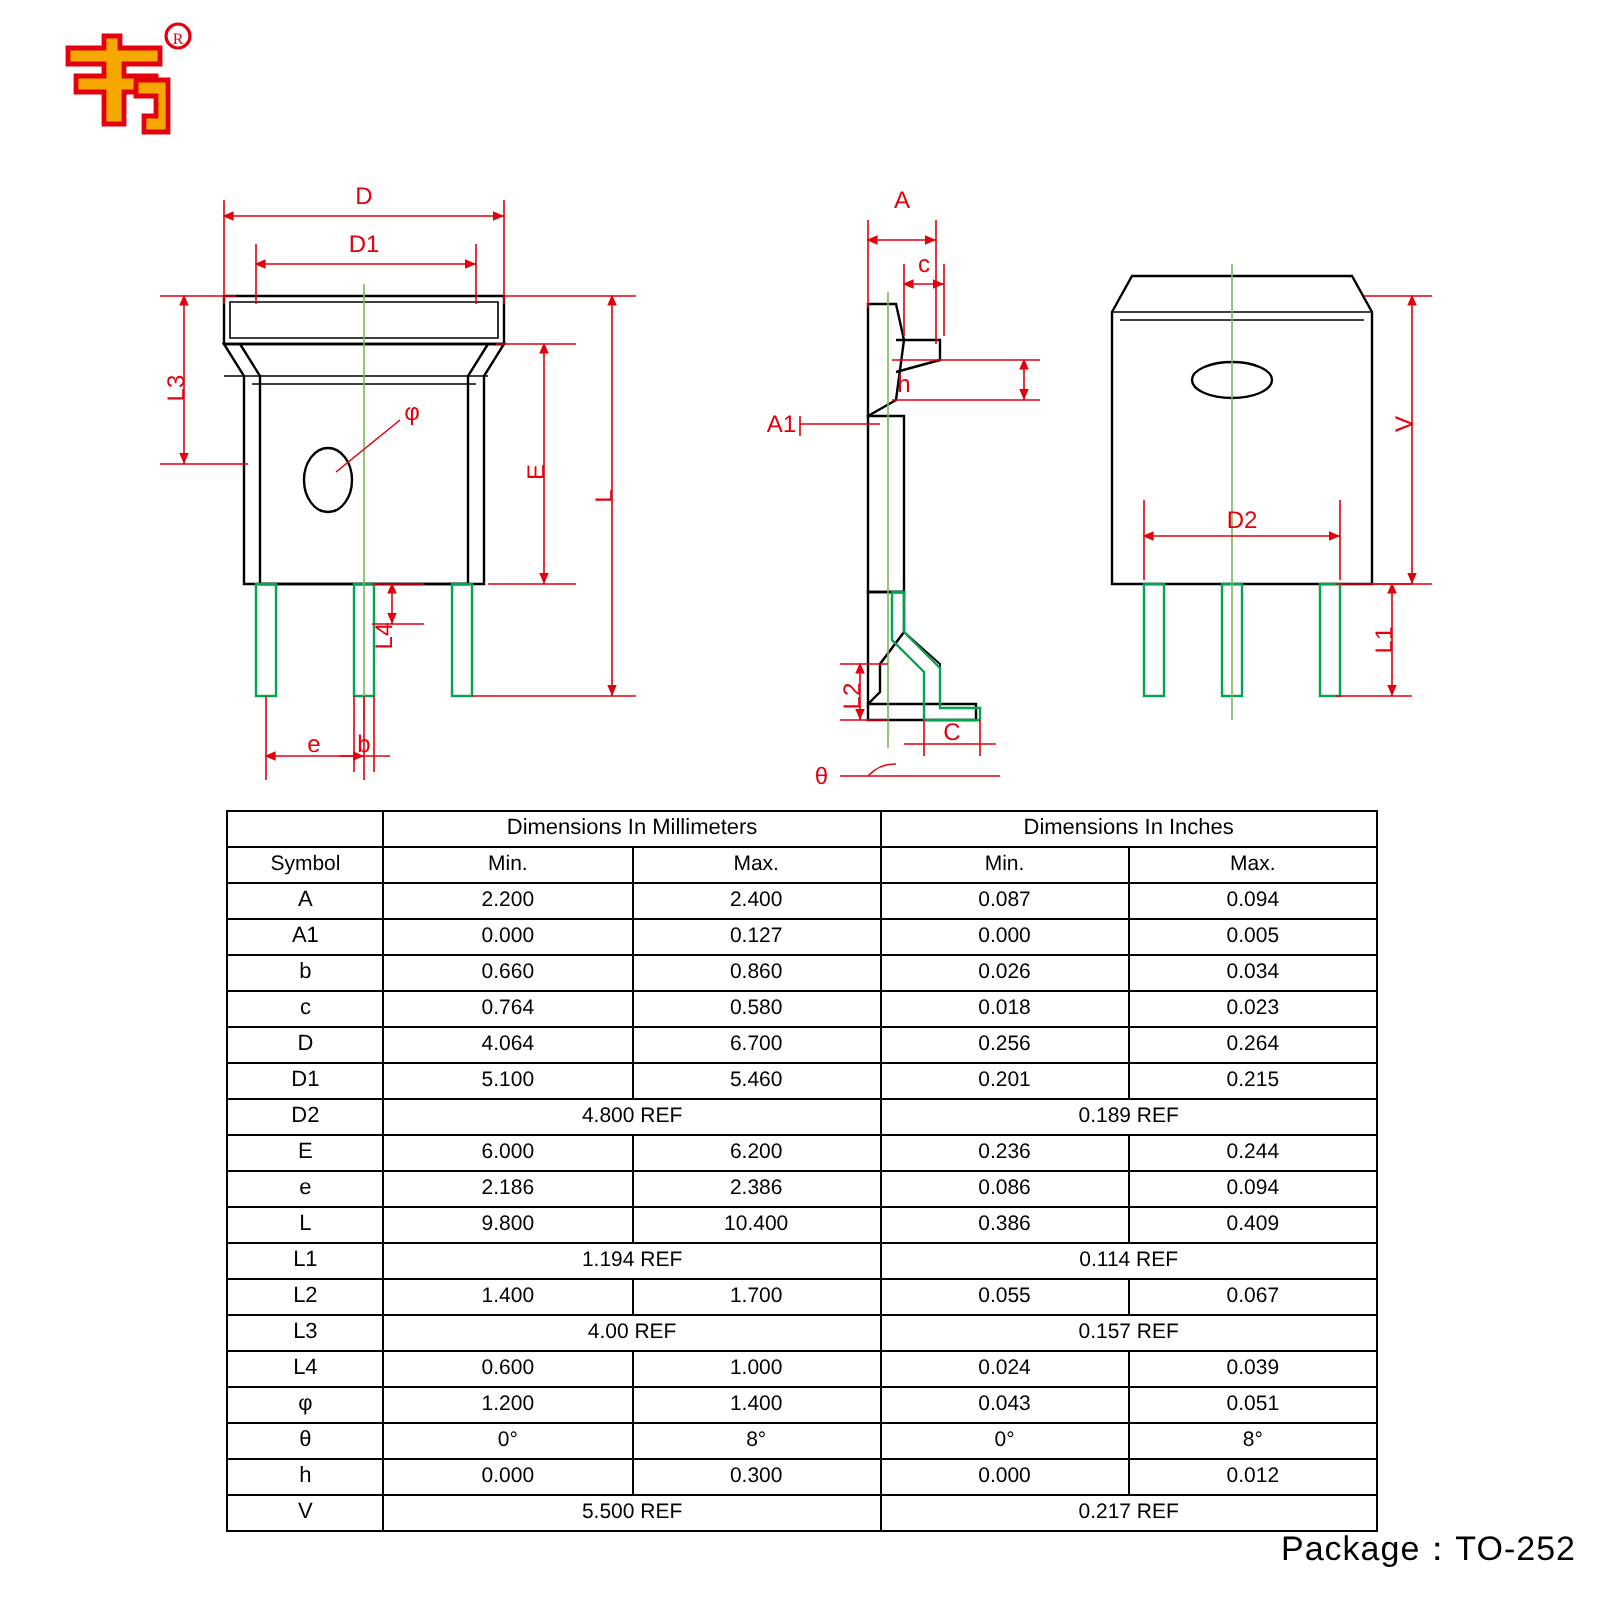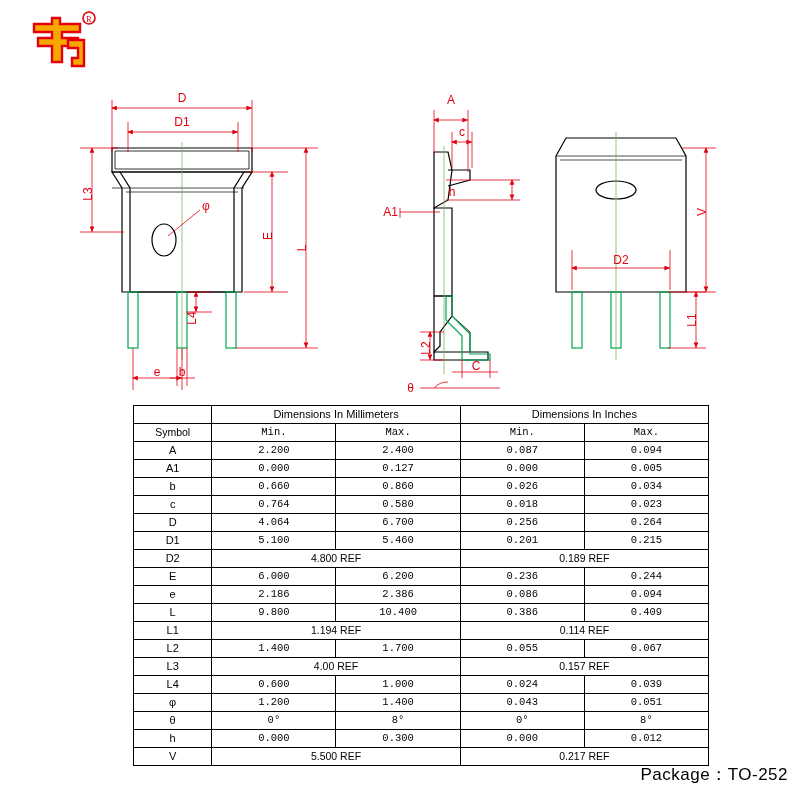--- a/index.html
+++ b/index.html
@@ -13,33 +13,33 @@
   }
   #root{position:relative;width:800px;height:800px;}
 
   
   .logo{position:absolute;left:28px;top:10px;width:70px;height:62px;}
 
   
   .drawing{position:absolute;left:0;top:60px;width:800px;height:340px;}
 
   
-  .table-wrap{position:absolute;left:113px;top:405px;width:576px;margin-left:20px;}
+  .table-wrap{position:absolute;left:113px;top:405px;width:576px;}
   table{border-collapse:collapse;width:576px;font-size:10.5px;}
   table td,table th{
     border:1px solid #000;
     text-align:center;
     height:17px;
     line-height:17px;
     padding:0;
     font-weight:normal;
   }
   .hdr-group{font-size:11px;}
   .col-sym{width:78px;}
-  .col-v{width:124.5px;font-family:Liberation Mono, monospace;}
+  .col-v{width:124.5px;}
   .sym{font-size:11px;}
 
   
   .footer{
     position:absolute;right:12px;bottom:14px;
     font-size:17px;font-weight:normal;letter-spacing:.5px;
   }
 </style>
 </head>
 <body>

